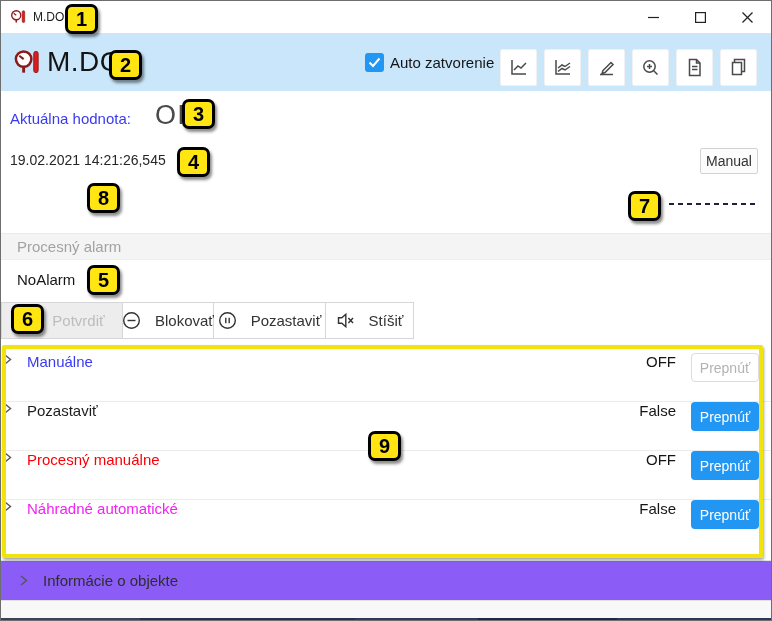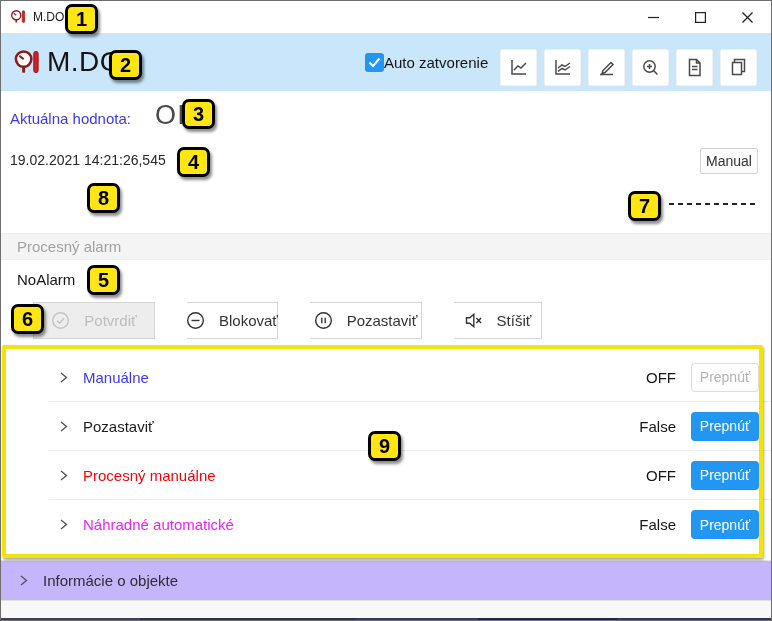--- a/index.html
+++ b/index.html
@@ -12,21 +12,21 @@
   .titlebar { position:absolute; top:0; left:0; right:0; height:32px; background:#fff;
               display:flex; align-items:center; padding-left:9px; }
   .titlebar-title { font-size:12px; color:#1a1a1a; margin-left:6px; }
   .win-controls { position:absolute; right:0; top:0; height:32px; display:flex; }
   .win-btn { width:47px; height:32px; display:flex; align-items:center; justify-content:center; background:#fff; }
 
   
   .header { position:absolute; top:32px; left:0; right:0; height:58px; background:#c9e6fa; }
   .header-brand { position:absolute; left:12px; top:0; height:58px; display:flex; align-items:center; }
   .header-title { font-size:28px; color:#141414; margin-left:5px; letter-spacing:0.5px; }
-  .auto-close { position:absolute; left:364px; top:0; height:58px; display:flex; align-items:center; gap:0; cursor:default; }
+  .auto-close { position:absolute; left:364px; top:0; height:58px; display:flex; align-items:center; gap:6px; cursor:default; }
   .checkbox { width:19px; height:19px; background:#2196f3; border-radius:3px;
               display:flex; align-items:center; justify-content:center; }
   .auto-close-label { font-size:15px; color:#161616; }
   .toolbar { position:absolute; right:14px; top:16px; display:flex; gap:7px; }
   .tool-btn { width:37px; height:37px; background:#fff; border:1px solid #f1f1f1; border-radius:2px;
               display:flex; align-items:center; justify-content:center; }
 
   
   .status-row { position:absolute; left:9px; top:99px; display:flex; align-items:baseline; gap:24px; }
   .status-label { font-size:15px; color:#3a3af2; }
@@ -39,40 +39,40 @@
                 background:repeating-linear-gradient(90deg,#20203e 0 5px,transparent 5px 9px); }
 
   
   .alarm-band { position:absolute; left:0; right:0; top:232px; height:27px; background:#f4f4f4;
                 border-top:1px solid #eaeaea; border-bottom:1px solid #efefef;
                 display:flex; align-items:center; padding-left:16px; font-size:15px; color:#a2a2a2; }
   .alarm-state { position:absolute; left:16px; top:270px; font-size:15px; color:#161616; }
   .alarm-buttons { position:absolute; left:0; top:301px; height:37px; display:flex; }
   .alarm-btn { display:flex; align-items:center; justify-content:center; gap:14px;
                font-size:15px; color:#333; background:#fff;
-               border:1px solid #d6d6d6; border-left:none;margin-left:32px; }
+               border:1px solid #d6d6d6; border-left:none; }
   .alarm-btn:first-child { border-left:1px solid #d6d6d6; }
   .alarm-btn.disabled { background:#ededed; color:#bdbdbd; }
   .ab-0 { width:122px; } .ab-1 { width:91px; } .ab-2 { width:112px; } .ab-3 { width:88px; }
 
   
   .modes { position:absolute; left:0; right:0; top:352px; }
-  .mode-row { height:49px; display:flex; align-items:center; padding:0 12px 0 8px;
-              border-bottom:1px solid #ececec; background:#fff;margin-left:48px; }
+  .mode-row { height:49px; display:flex; align-items:flex-start; padding:0 12px 0 0;
+              border-bottom:1px solid #ececec; background:#fff; }
   .mode-row:last-child { border-bottom:none; }
   .chevron { display:flex; margin-right:13px; }
   .mode-label { font-size:15px; }
   .mode-value { margin-left:auto; font-size:15px; color:#161616; margin-right:15px; }
   .mode-btn { width:68px; height:29px; border-radius:4px; font-size:14px; border:none;
               display:flex; align-items:center; justify-content:center;
               background:#2196f3; color:#fff; }
   .mode-btn.disabled { background:#fff; color:#b3b3b3; border:1px solid #dcdcdc; }
 
   
-  .info-row { position:absolute; left:0; right:0; top:559px; height:41px; background:#c4b5fd;
+  .info-row { position:absolute; left:0; right:0; top:559px; height:41px; background:#8b5cf6;
               border-top:1px solid #e4e4e4; border-bottom:1px solid #e0e0e0;
               display:flex; align-items:center; padding-left:16px; font-size:15px; color:#2e2e2e; }
   .footer { position:absolute; left:0; right:0; top:600px; height:17px; background:#f8f8f8; }
   .taskbar { position:absolute; left:0; right:0; top:617px; height:4px; display:flex; }
   .taskbar div { height:4px; }
 
   
   .annotation { position:absolute; width:33px; height:30px; background:#ffe512;
                 border:3px solid #000; border-radius:7px;
                 display:flex; align-items:center; justify-content:center;

